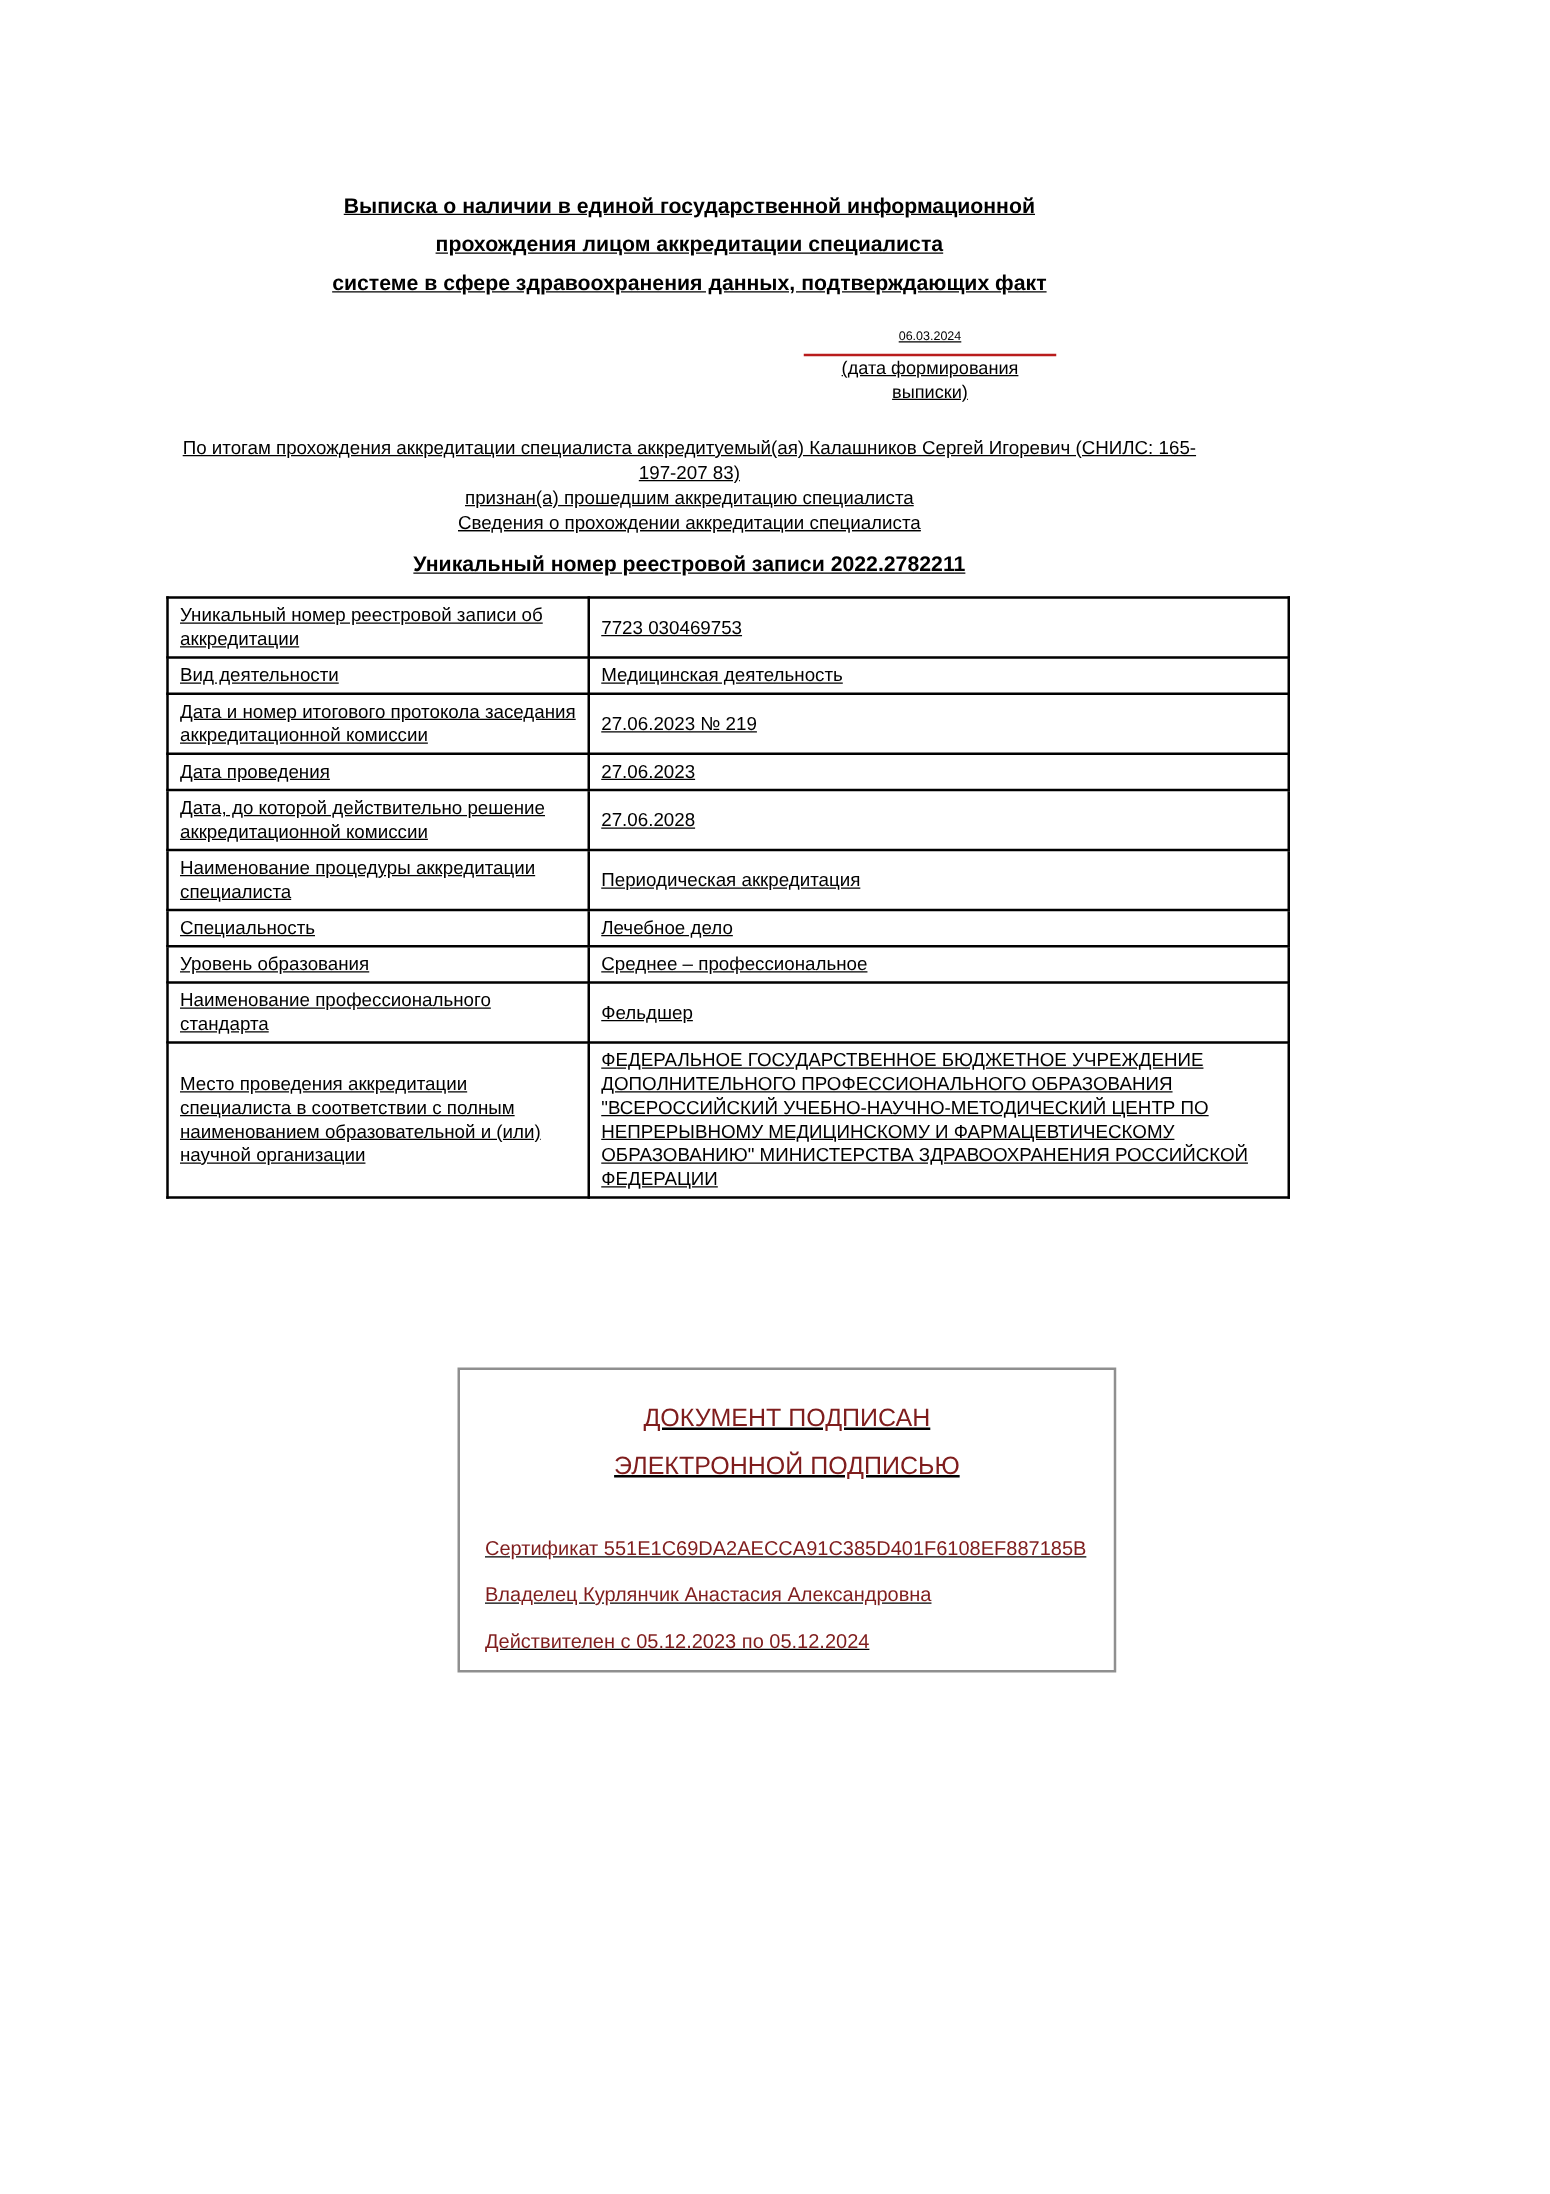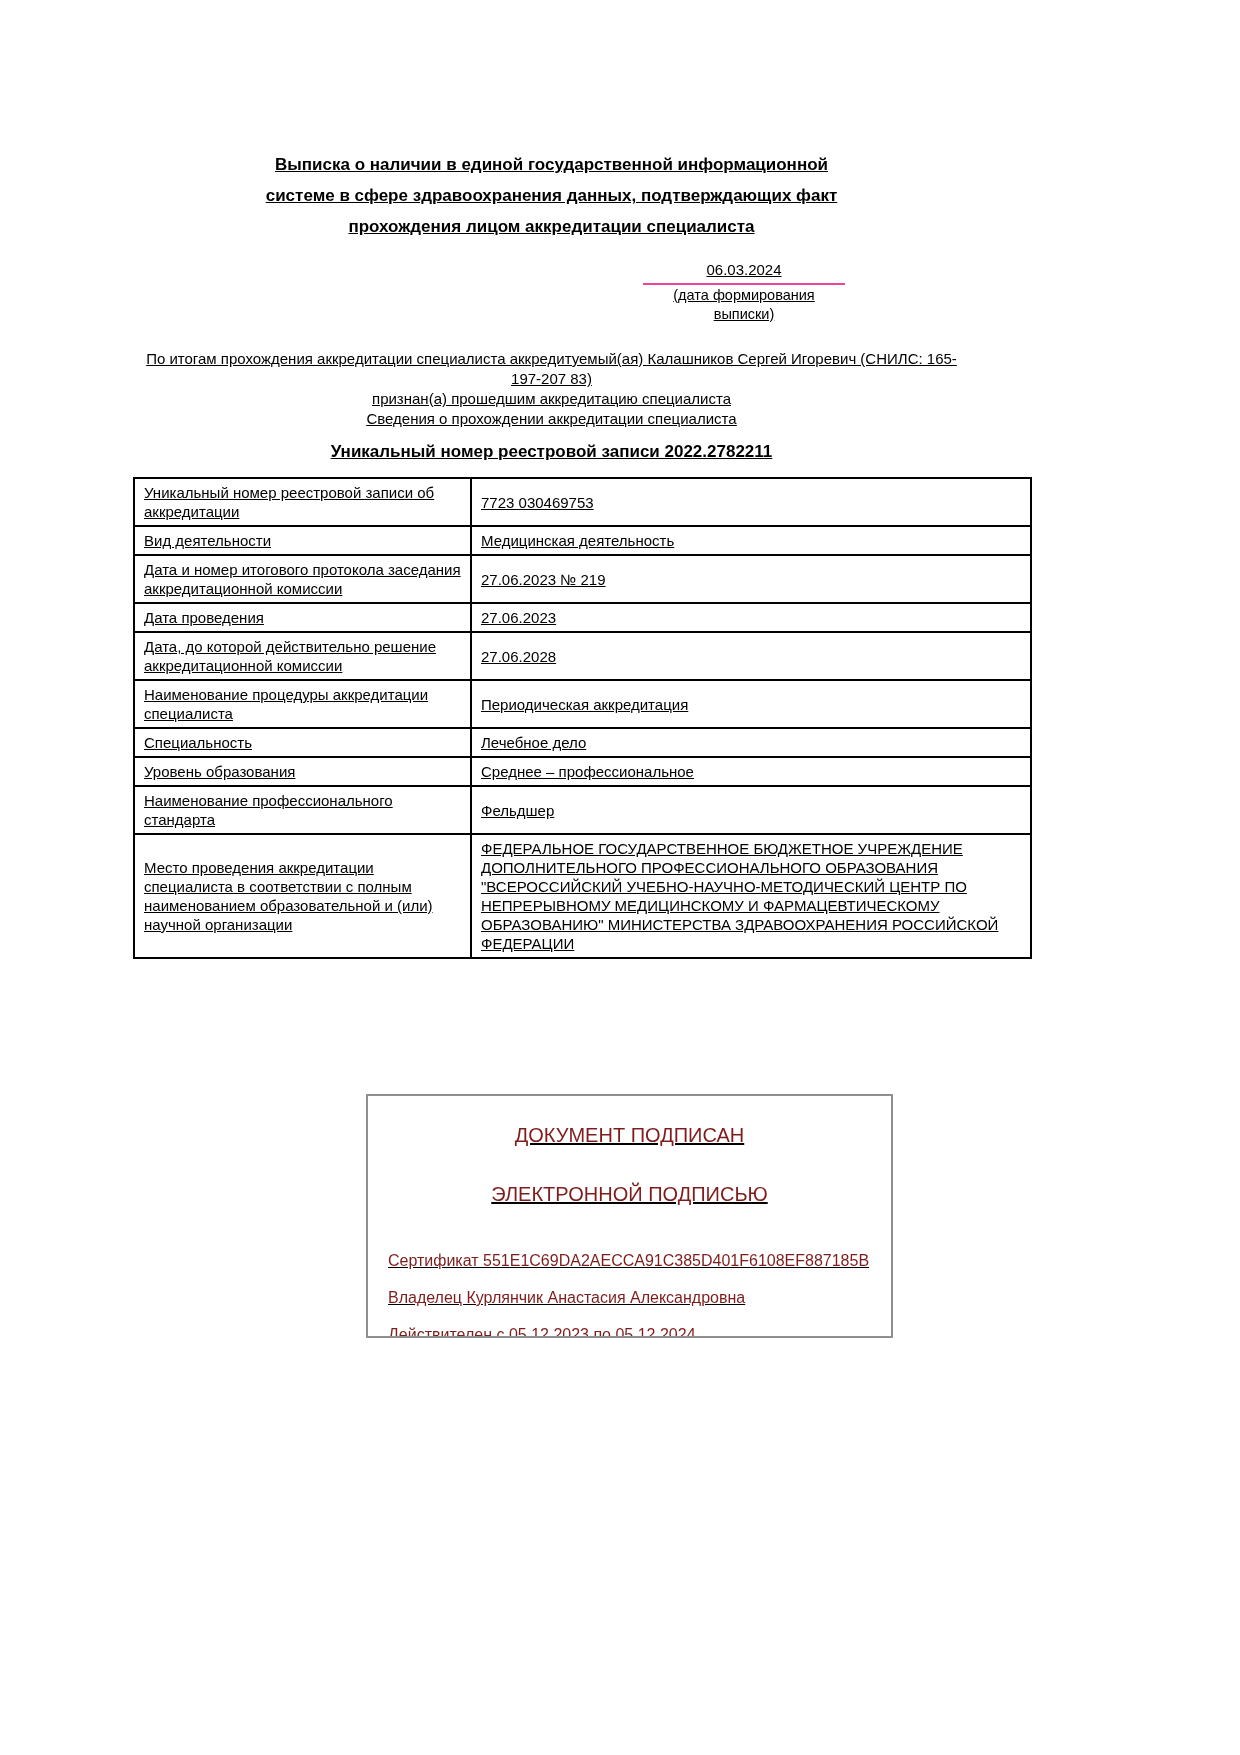--- a/index.html
+++ b/index.html
@@ -31,23 +31,23 @@
     font-size: 17px;
     line-height: 31px;
   }
   .date-block {
     margin-top: 17px;
     margin-left: 510px;
     width: 202px;
     text-align: center;
   }
   .date-value {
-    font-size: 15px;
+    font-size: 10px;
     line-height: 22px;
-    border-bottom: 2px solid #ec4899;
+    border-bottom: 2px solid #b91c1c;
     padding-bottom: 2px;
   }
   .date-caption {
     font-size: 14.5px;
     line-height: 19px;
     padding-top: 1px;
   }
   .intro {
     margin-top: 25px;
     font-size: 15px;
@@ -91,40 +91,40 @@
     border: 2px solid #8f8f8f;
     color: #7f1d1d;
     overflow: hidden;
   }
   .sig-title {
     text-align: center;
     font-size: 20px;
     line-height: 22px;
   }
   .sig-title-1 { margin-top: 28px; }
-  .sig-title-2 { margin-top: 37px; }
+  .sig-title-2 { margin-top: 16px; }
   .sig-detail {
     margin-left: 20px;
     font-size: 16px;
     line-height: 19px;
   }
   .sig-cert  { margin-top: 46px; }
   .sig-owner { margin-top: 18px; }
   .sig-valid { margin-top: 18px; }
 </style>
 </head>
 <body>
 
 <div class="page">
   <div class="content">
 
     <div class="doc-title">
       <div>Выписка о наличии в единой государственной информационной</div>
+      <div>прохождения лицом аккредитации специалиста</div>
       <div>системе в сфере здравоохранения данных, подтверждающих факт</div>
-      <div>прохождения лицом аккредитации специалиста</div>
     </div>
 
     <div class="date-block">
       <div class="date-value">06.03.2024</div>
       <div class="date-caption">(дата формирования выписки)</div>
     </div>
 
     <div class="intro">
       <div>По итогам прохождения аккредитации специалиста аккредитуемый(ая) Калашников Сергей Игоревич (СНИЛС: 165-197-207 83)</div>
       <div>признан(а) прошедшим аккредитацию специалиста</div>

